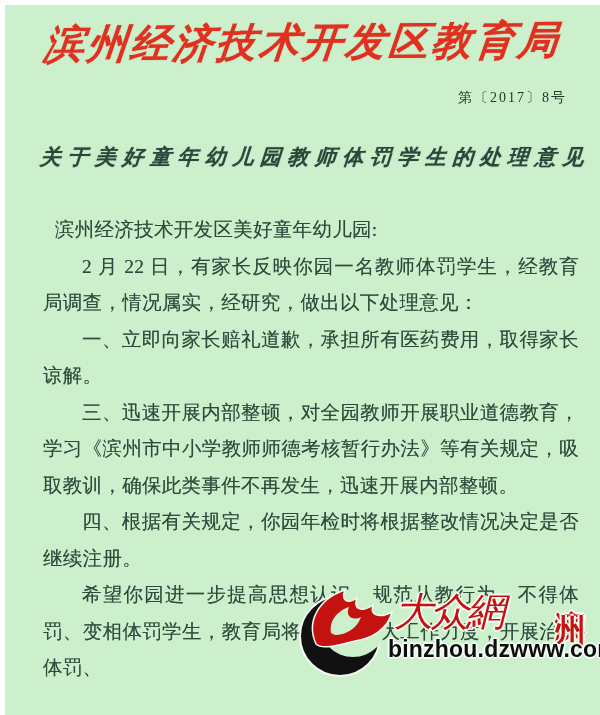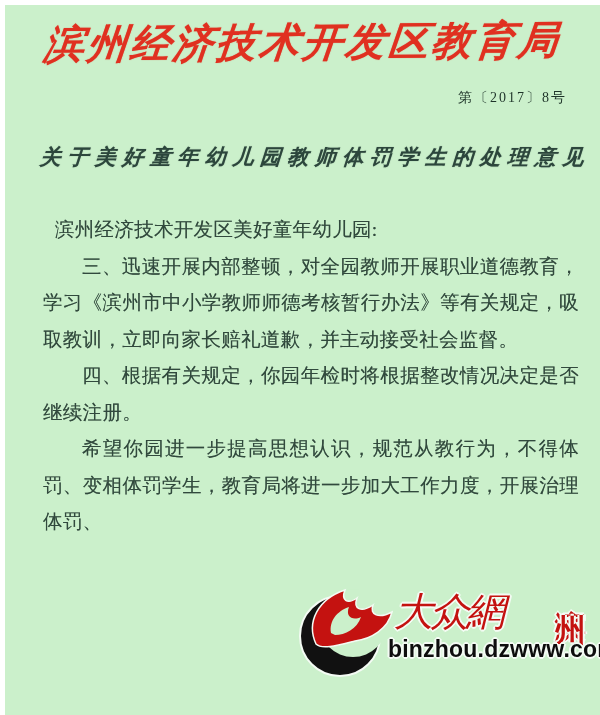--- a/index.html
+++ b/index.html
@@ -122,21 +122,23 @@
   <div class="paper">
 
     <div class="agency-title">滨州经济技术开发区教育局</div>
 
     <div class="doc-number">第〔2017〕8号</div>
 
     <div class="doc-title">关于美好童年幼儿园教师体罚学生的处理意见</div>
 
     <div class="doc-body">
       <p class="salutation">滨州经济技术开发区美好童年幼儿园:</p>
-      <p>三、迅速开展内部整顿，对全园教师开展职业道德教育，学习《滨州市中小学教师师德考核暂行办法》等有关规定，吸取教训，立即向家长赔礼道歉，并主动接受社会监督。</p>
+      <p>2 月 22 日，有家长反映你园一名教师体罚学生，经教育局调查，情况属实，经研究，做出以下处理意见：</p>
+      <p>一、立即向家长赔礼道歉，承担所有医药费用，取得家长谅解。</p>
+      <p>三、迅速开展内部整顿，对全园教师开展职业道德教育，学习《滨州市中小学教师师德考核暂行办法》等有关规定，吸取教训，确保此类事件不再发生，迅速开展内部整顿。</p>
       <p>四、根据有关规定，你园年检时将根据整改情况决定是否继续注册。</p>
       <p>希望你园进一步提高思想认识，规范从教行为，不得体罚、变相体罚学生，教育局将进一步加大工作力度，开展治理体罚、</p>
     </div>
 
     <div class="watermark">
       <svg class="wm-logo" viewBox="0 0 104 96">
 
         <circle cx="42" cy="54" r="40" fill="#111111" stroke="#f4fbf4" stroke-width="2"></circle>
         <circle cx="55" cy="41" r="34" fill="#cbf0cb"></circle>
 

